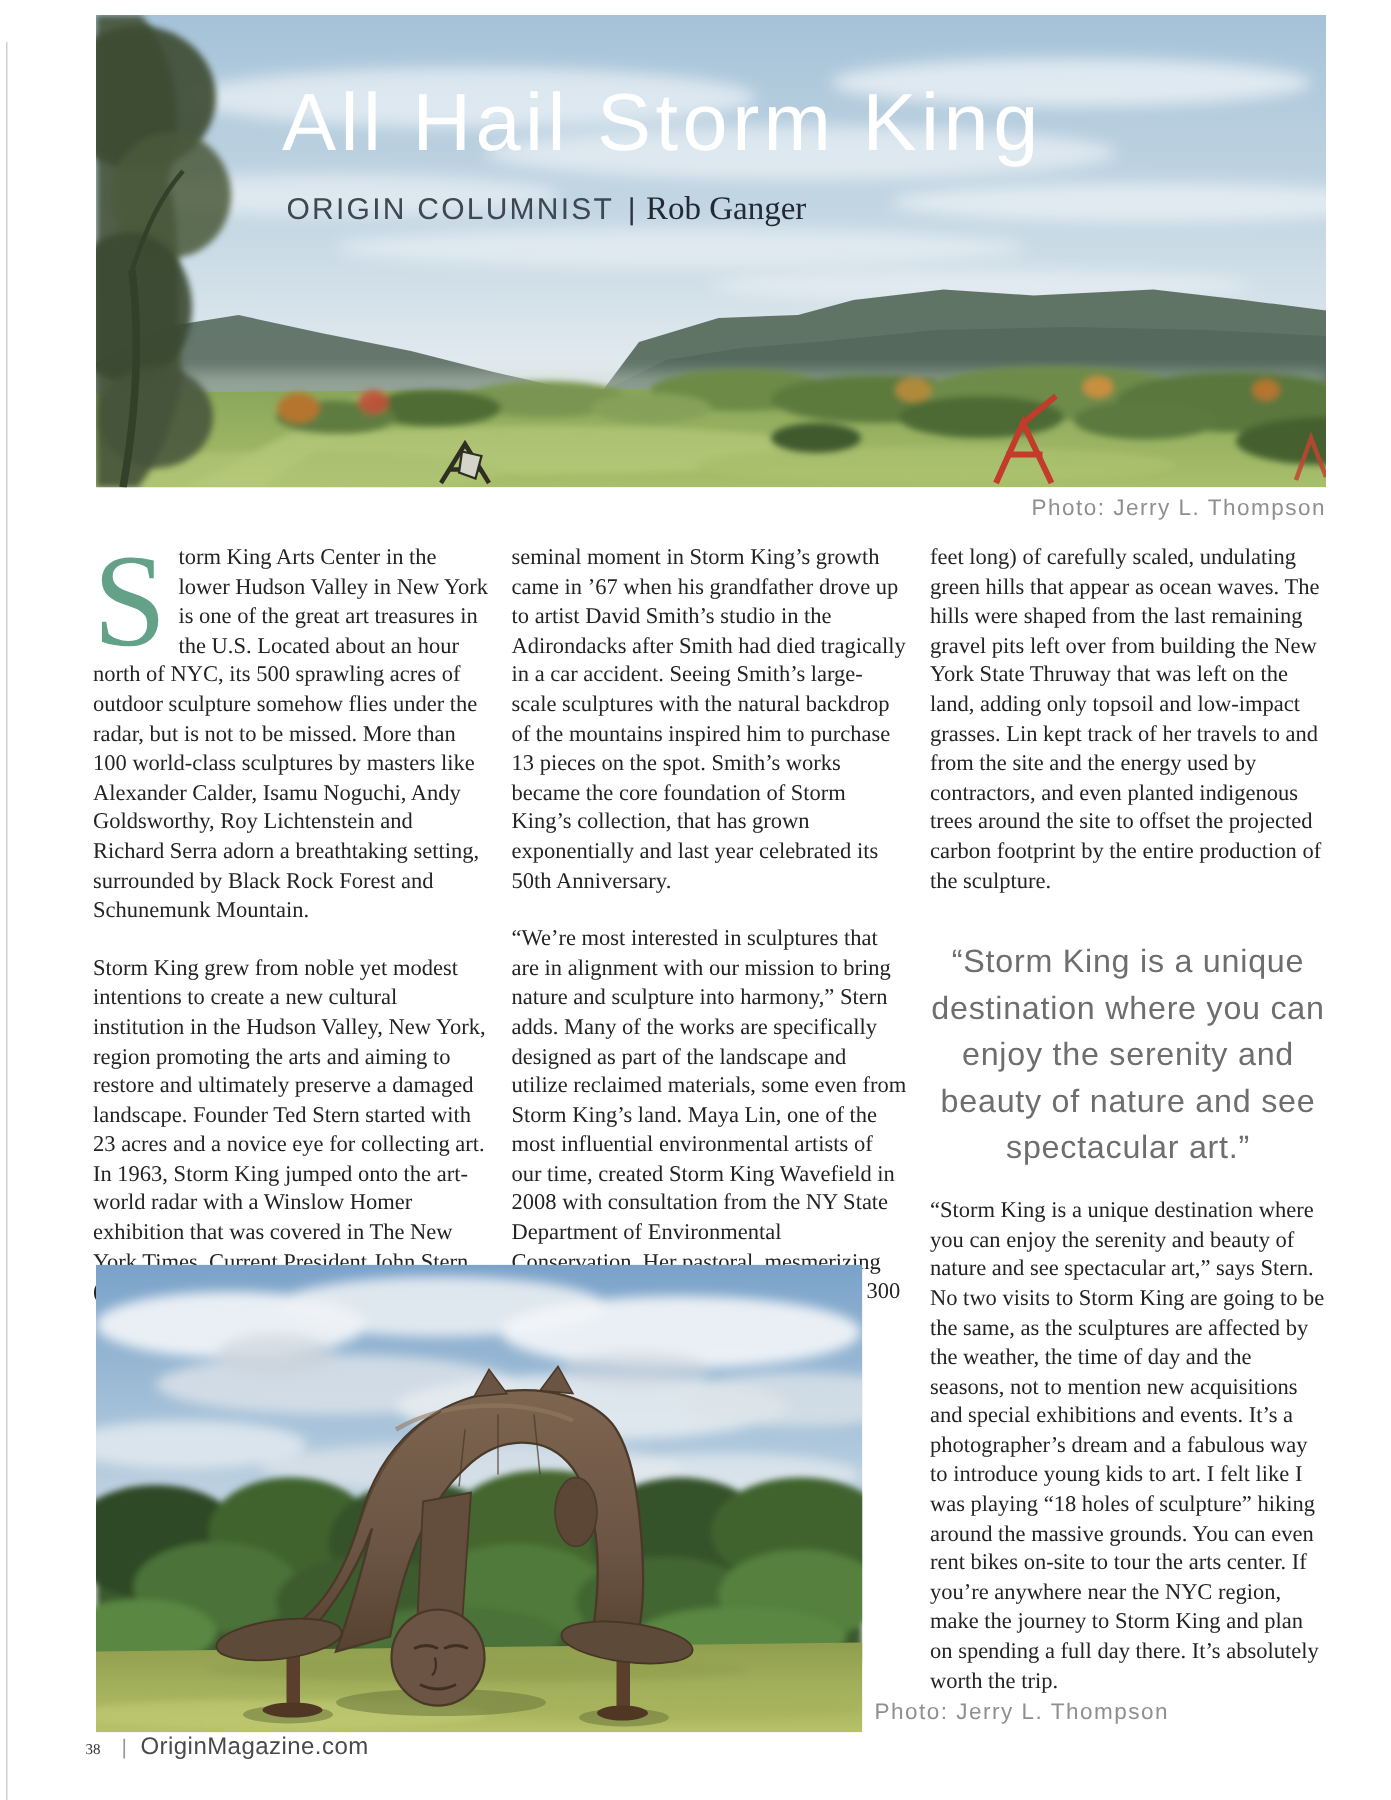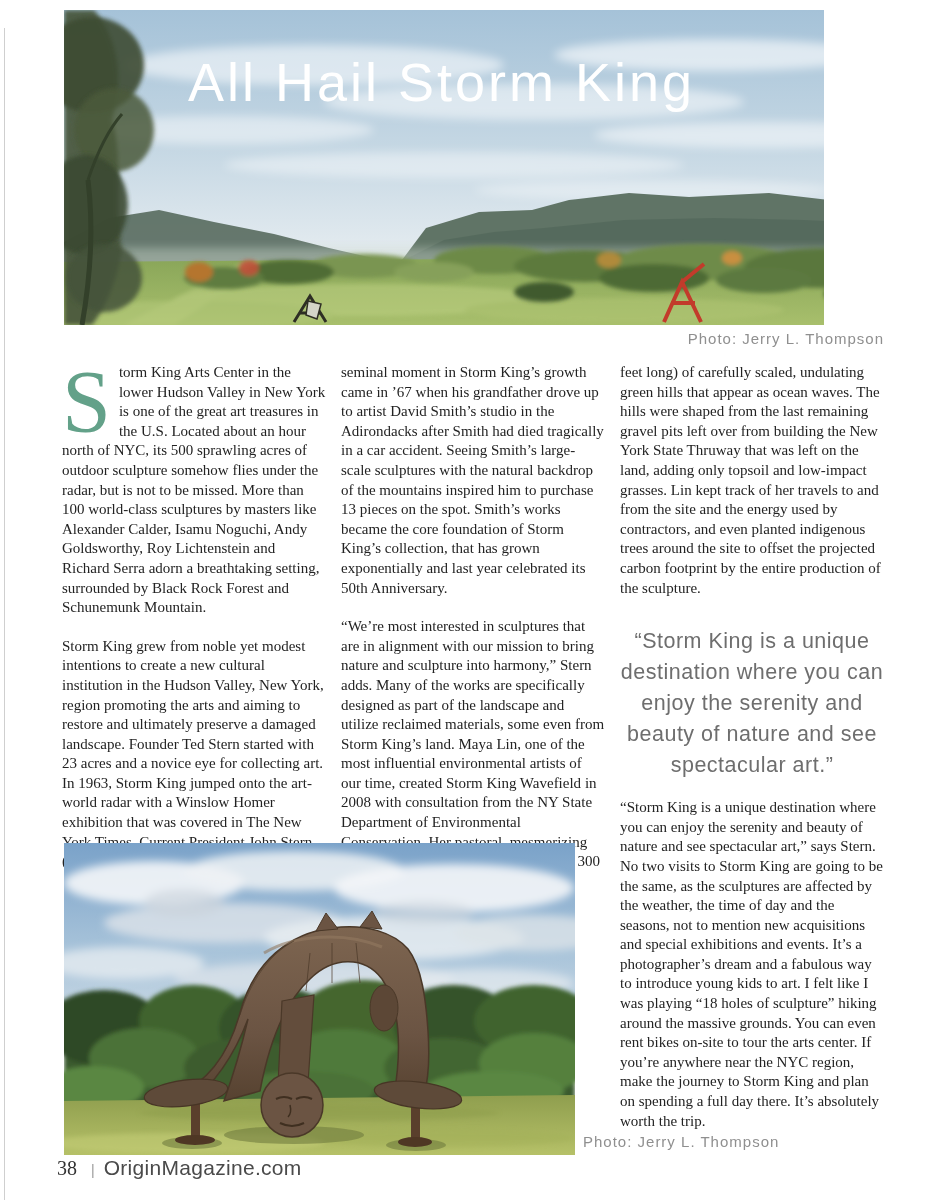--- a/index.html
+++ b/index.html
@@ -1,21 +1,21 @@
 <!DOCTYPE html>
 <html><head>
 <meta charset="utf-8">
 <style>
   html,body{margin:0;padding:0;background:#ffffff;}
   #page{position:relative;width:927px;height:1200px;background:#ffffff;overflow:hidden;
         font-family:"Liberation Serif",serif;}
   .left-rule{position:absolute;left:4px;top:28px;width:1px;height:1172px;background:#cfcfcf;}
 
   
-  .hero{position:absolute;left:64px;top:10px;width:760px;height:315px;overflow:hidden;}
+  .hero{position:absolute;left:64px;top:10px;width:820px;height:315px;overflow:hidden;}
   .hero svg{display:block;}
   .hero-title{position:absolute;left:124px;top:44px;width:700px;
       font-family:"Liberation Sans",sans-serif;font-weight:100;
       font-size:54px;letter-spacing:3px;color:#ffffff;line-height:1.05;}
   .hero-byline{position:absolute;left:127px;top:116px;white-space:nowrap;}
   .byline-label{font-family:"Liberation Sans",sans-serif;font-weight:300;
       font-size:20px;letter-spacing:1.5px;color:#3e4752;}
   .byline-sep{font-family:"Liberation Sans",sans-serif;font-weight:300;
       font-size:20px;color:#2d3440;padding:0 7px 0 9px;}
   .byline-author{font-family:"Liberation Serif",serif;font-size:22px;color:#232a35;}
@@ -33,24 +33,24 @@
   .ital{}
   .pull-quote{margin:28px 0 17px 0;text-align:center;
       font-family:"Liberation Sans",sans-serif;font-weight:300;
       font-size:21.5px;line-height:31px;letter-spacing:.5px;color:#6e6e6e;}
 
   
   .sculpture{position:absolute;left:64px;top:843px;width:511px;height:312px;overflow:hidden;}
 
   
   .footer{position:absolute;left:57px;top:1156px;white-space:nowrap;}
-  .page-num{font-family:"Liberation Serif",serif;font-size:20px;color:#333333;}
+  .page-num{font-family:"Liberation Serif",serif;font-size:10px;color:#333333;}
   .footer-sep{font-family:"Liberation Sans",sans-serif;font-size:14px;color:#999999;
       padding:0 9px 0 14px;}
-  .footer-site{font-family:"Liberation Sans",sans-serif;font-size:21px;
+  .footer-site{font-family:"Liberation Sans",sans-serif;font-size:16px;
       letter-spacing:.3px;color:#4a4a4a;}
 </style>
 </head>
 <body>
 
 <div id="page">
   <div class="left-rule"></div>
 
   <figure class="hero" style="margin:0">
     <svg width="820" height="315" viewBox="0 0 820 315" role="img">
@@ -140,20 +140,23 @@
         <path d="M600,312 L618,272 L637,312"></path>
         <path d="M607,293 L631,293"></path>
         <path d="M618,272 L640,254"></path>
       </g>
       <g stroke="#c24434" stroke-width="3" fill="none" opacity="0.85">
         <path d="M800,310 L810,282 L820,308"></path>
       </g>
     </svg>
 
     <div class="hero-title">All Hail Storm King</div>
+    <div class="hero-byline">
+      <span class="byline-label">ORIGIN COLUMNIST</span><span class="byline-sep">|</span><span class="byline-author">Rob Ganger</span>
+    </div>
   </figure>
 
   <div class="photo-credit credit-hero">Photo: Jerry L. Thompson</div>
 
   <div class="columns">
     <div class="col">
       <p><span class="dropcap">S</span><span>torm King Arts Center in the lower Hudson Valley in New York is one of the great art treasures in the U.S. Located about an hour north of NYC, its 500 sprawling acres of outdoor sculpture somehow flies under the radar, but is not to be missed.  More than 100 world-class sculptures by masters like Alexander Calder, Isamu Noguchi, Andy Goldsworthy, Roy Lichtenstein and Richard Serra adorn a breathtaking setting, surrounded by Black Rock Forest and Schunemunk Mountain.</span></p>
       <p><span>Storm King grew from noble yet modest intentions to create a new cultural institution in the Hudson Valley,  New York, region promoting the arts and aiming to restore and ultimately preserve a damaged landscape.  Founder Ted Stern started with 23 acres and a novice eye for collecting art. In 1963, Storm King jumped onto the art-world radar with a Winslow Homer exhibition that was covered in </span><span class="ital">The New York Times</span><span>.  Current President John Stern (Ted Stern’s Grandson) told me that the</span></p>
     </div>
     <div class="col">

